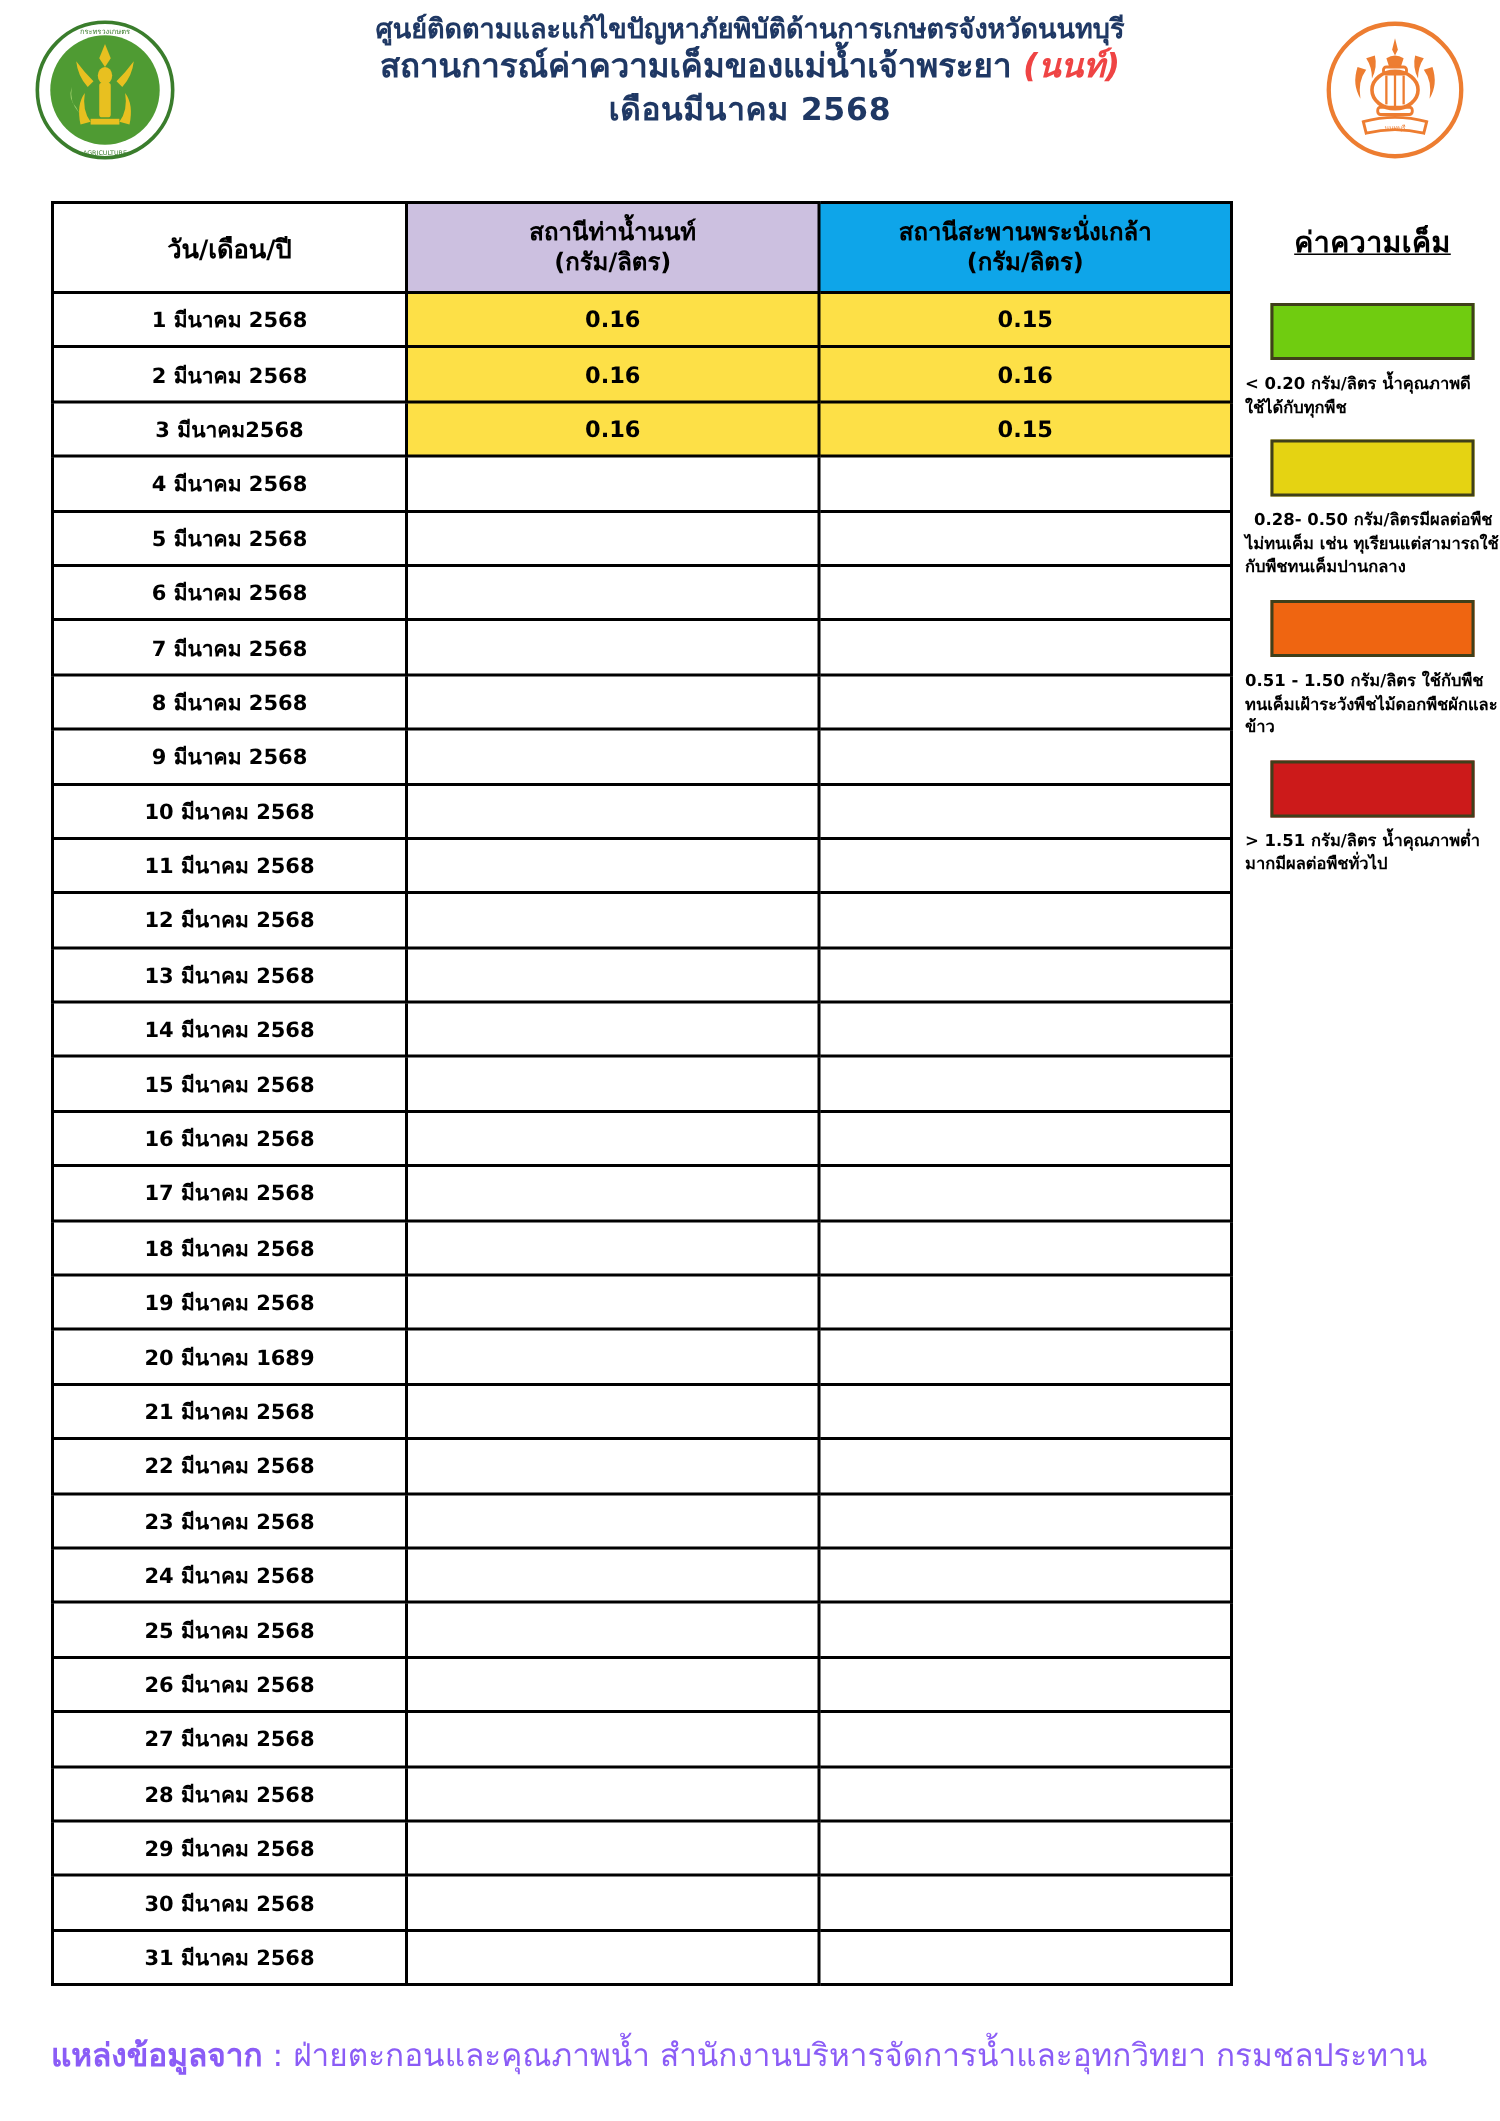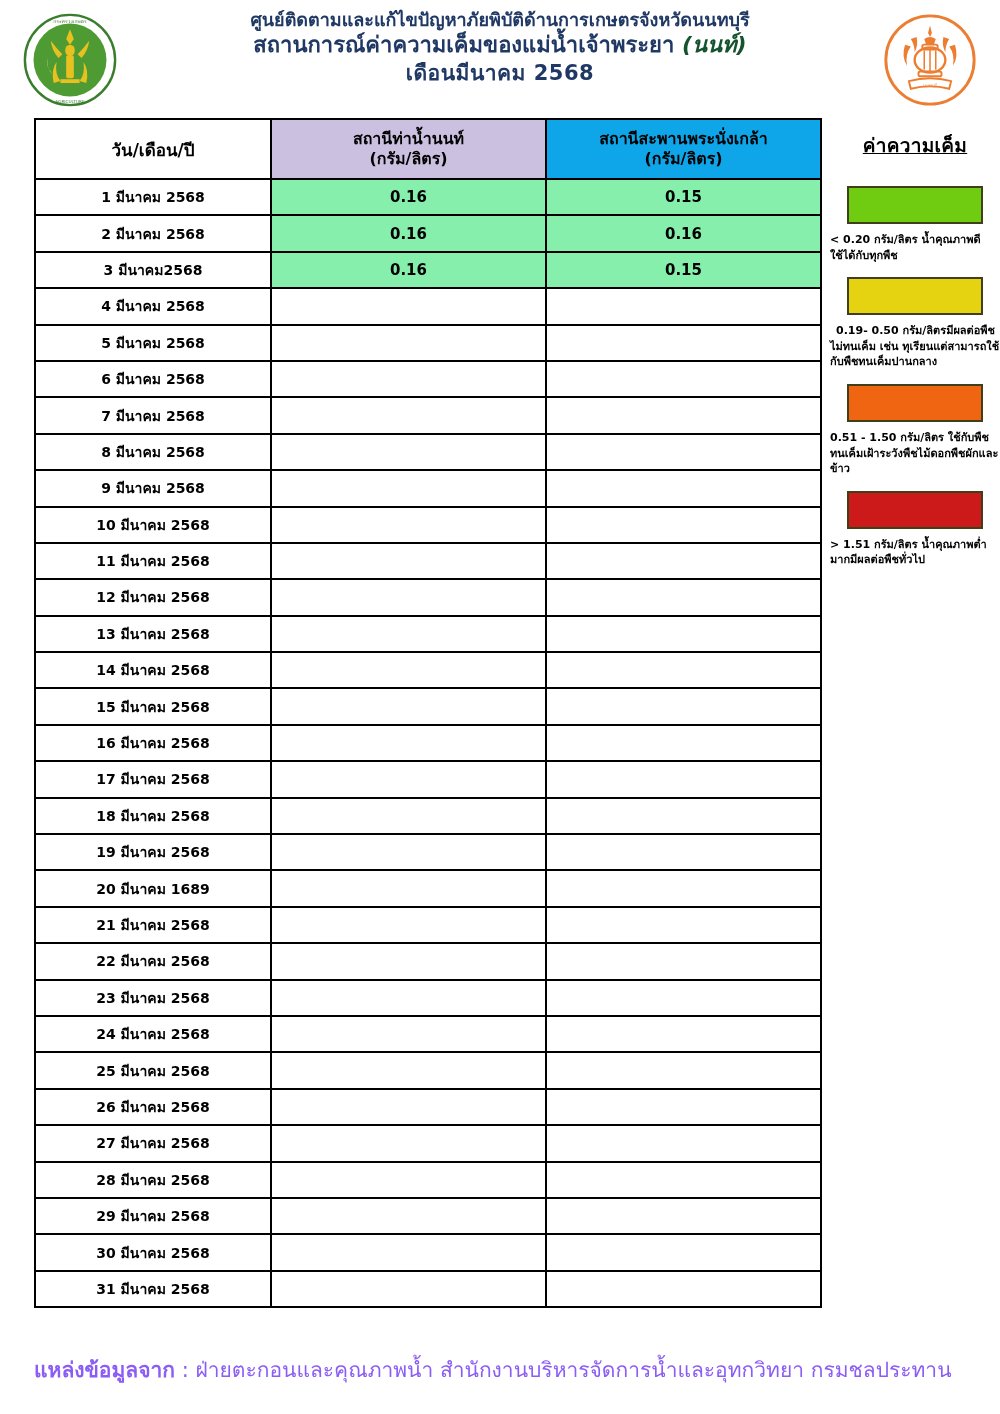--- a/index.html
+++ b/index.html
@@ -35,31 +35,32 @@
   .title-line {
     color: #1F3864;
     font-weight: bold;
     line-height: 1.30;
     white-space: nowrap;
   }
   .title-1 { font-size: 18px; }
   .title-2 { font-size: 22px; }
   .title-3 { font-size: 21px; letter-spacing: 0.5px; }
   .nont {
-    color: #14532d;
+    color: #ef4444;
     font-style: italic;
     font-weight: bold;
   }
 
   
   .content {
     position: relative;
     display: flex;
     align-items: flex-start;
     padding: 0 0 0 34px;
+    margin-top: 16px;
   }
 
   
   table.salinity {
     border-collapse: collapse;
     table-layout: fixed;
     width: 786px;
   }
   table.salinity th,
   table.salinity td {
@@ -95,21 +96,21 @@
   td.date-cell {
     height: 21px;
     font-size: 14px;
     background: #ffffff;
   }
   td.val-cell {
     height: 36.4px;
     font-size: 15px;
     background: #ffffff;
   }
-  td.val-cell.filled { background: #86efac; }
+  td.val-cell.filled { background: #fde047; }
 
   
   .legend {
     width: 180px;
     margin-left: 8px;
     padding-top: 12px;
   }
   .legend-title {
     font-size: 19px;
     font-weight: bold;
@@ -380,21 +381,21 @@
 
   <div class="legend">
     <div class="legend-title">ค่าความเค็ม </div>
     <div id="legend-entries">
         <div class="legend-entry e-green">
           <div class="swatch" style="background: rgb(112, 204, 16);"></div>
           <div class="legend-text">&lt; 0.20  กรัม/ลิตร น้ำคุณภาพดีใช้ได้กับทุกพืช</div>
         </div>
         <div class="legend-entry e-yellow">
           <div class="swatch" style="background: rgb(229, 211, 18);"></div>
-          <div class="legend-text">0.19- 0.50 กรัม/ลิตรมีผลต่อพืชไม่ทนเค็ม  เช่น ทุเรียนแต่สามารถใช้กับพืชทนเค็มปานกลาง</div>
+          <div class="legend-text">0.28- 0.50 กรัม/ลิตรมีผลต่อพืชไม่ทนเค็ม  เช่น ทุเรียนแต่สามารถใช้กับพืชทนเค็มปานกลาง</div>
         </div>
         <div class="legend-entry e-orange">
           <div class="swatch" style="background: rgb(239, 101, 17);"></div>
           <div class="legend-text">0.51 - 1.50 กรัม/ลิตร ใช้กับพืชทนเค็มเฝ้าระวังพืชไม้ดอกพืชผักและข้าว</div>
         </div>
         <div class="legend-entry e-red">
           <div class="swatch" style="background: rgb(204, 26, 26);"></div>
           <div class="legend-text">&gt; 1.51  กรัม/ลิตร น้ำคุณภาพต่ำมากมีผลต่อพืชทั่วไป</div>
         </div>
       </div>

